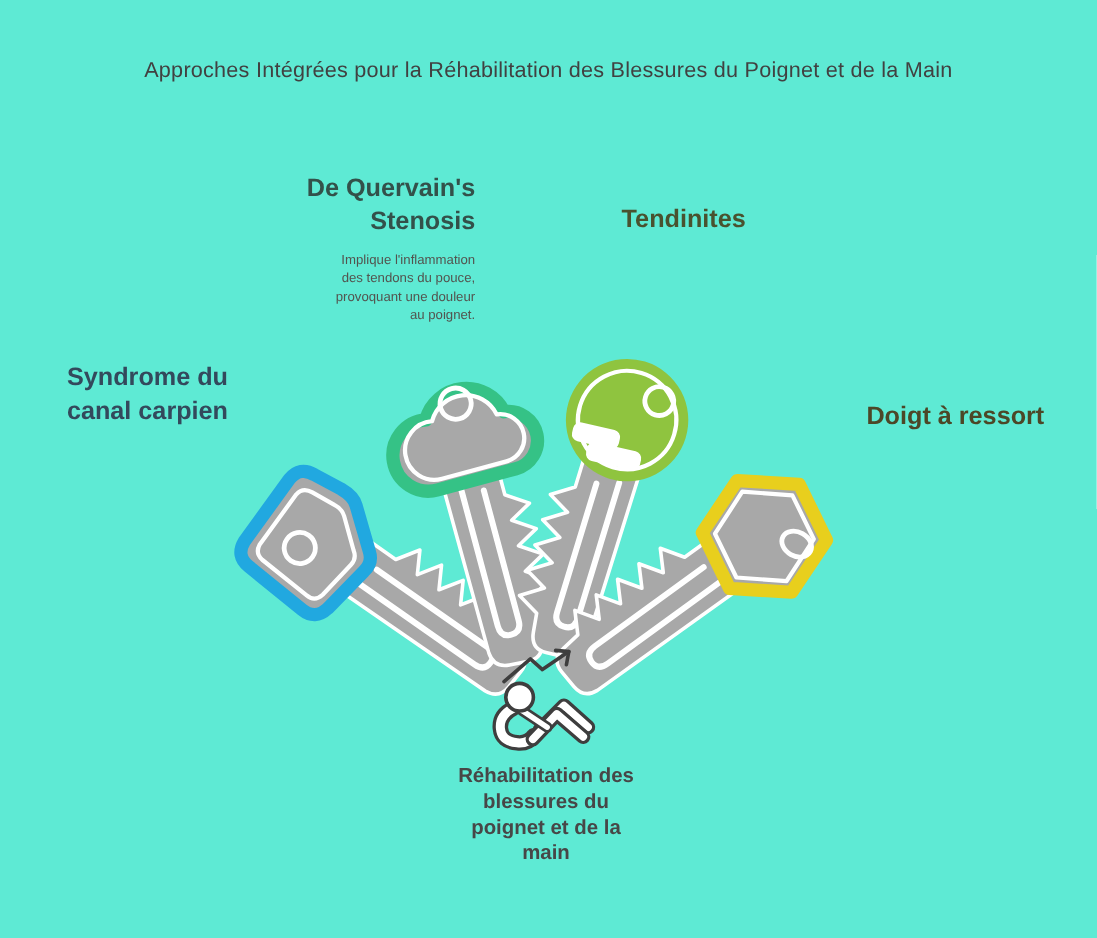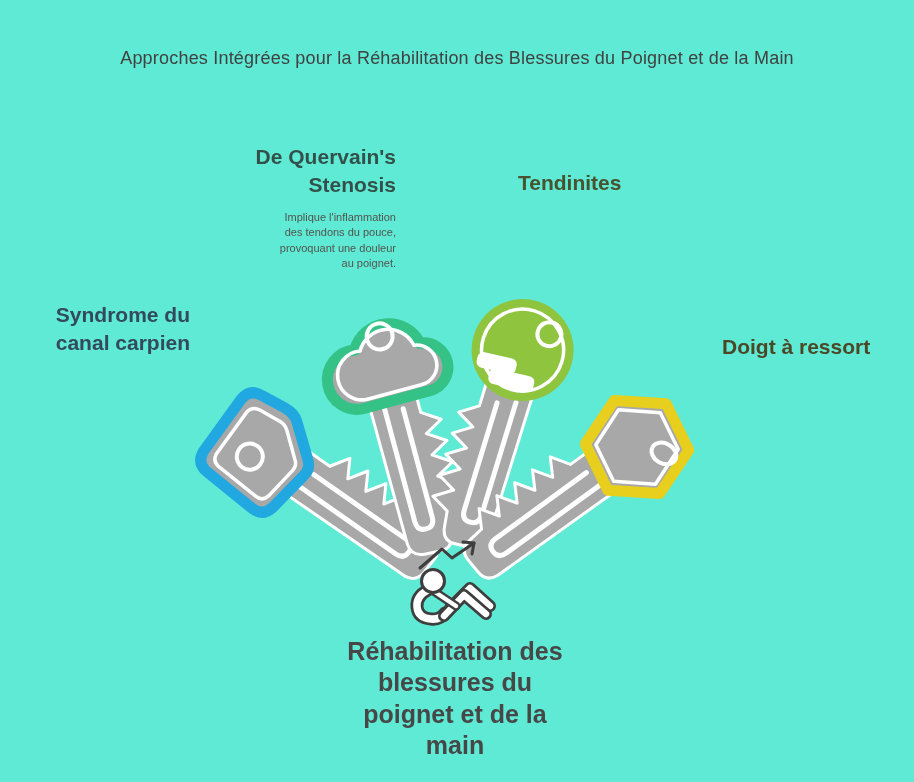--- a/index.html
+++ b/index.html
@@ -26,21 +26,21 @@
   .sec-dequervain h2 { color:var(--h-dequervain); }
   .sec-tendinites { left:518px; top:169px; width:210px; }
   .sec-tendinites h2 { color:var(--h-tendinites); }
   .sec-carpal { left:10px; top:301px; width:180px; }
   .sec-carpal h2 { color:var(--h-carpal);text-align:right; }
   .sec-ressort { left:722px; top:321px; width:190px;margin-top:12px; }
   .sec-ressort h2 { color:var(--h-ressort); }
 
   .center-label {
     position:absolute; left:345px; top:636px; width:220px; margin:0;
-    text-align:center; font-size:25px; font-weight:700; line-height:1.25;
+    text-align:center; font-size:17px; font-weight:700; line-height:1.25;
     color:var(--center-text); white-space:pre-line;
   }
   .center-icon { position:absolute; left:402px; top:540px; }
 
   .key { position:absolute; width:170px; height:310px; transform-origin:85px 62px; }
   .key .shaft { fill:var(--key-gray); stroke:#fff; stroke-width:3; stroke-linejoin:round; }
   .key .groove { fill:none; stroke:#fff; stroke-width:5; stroke-linecap:round; }
   .key .head-fill { fill:var(--key-gray); stroke-linejoin:round; }
   .key .inner { fill:none; stroke:#fff; stroke-width:3.5; stroke-linejoin:round; }
   .key .hole { fill:none; stroke:#fff; stroke-width:4; }

